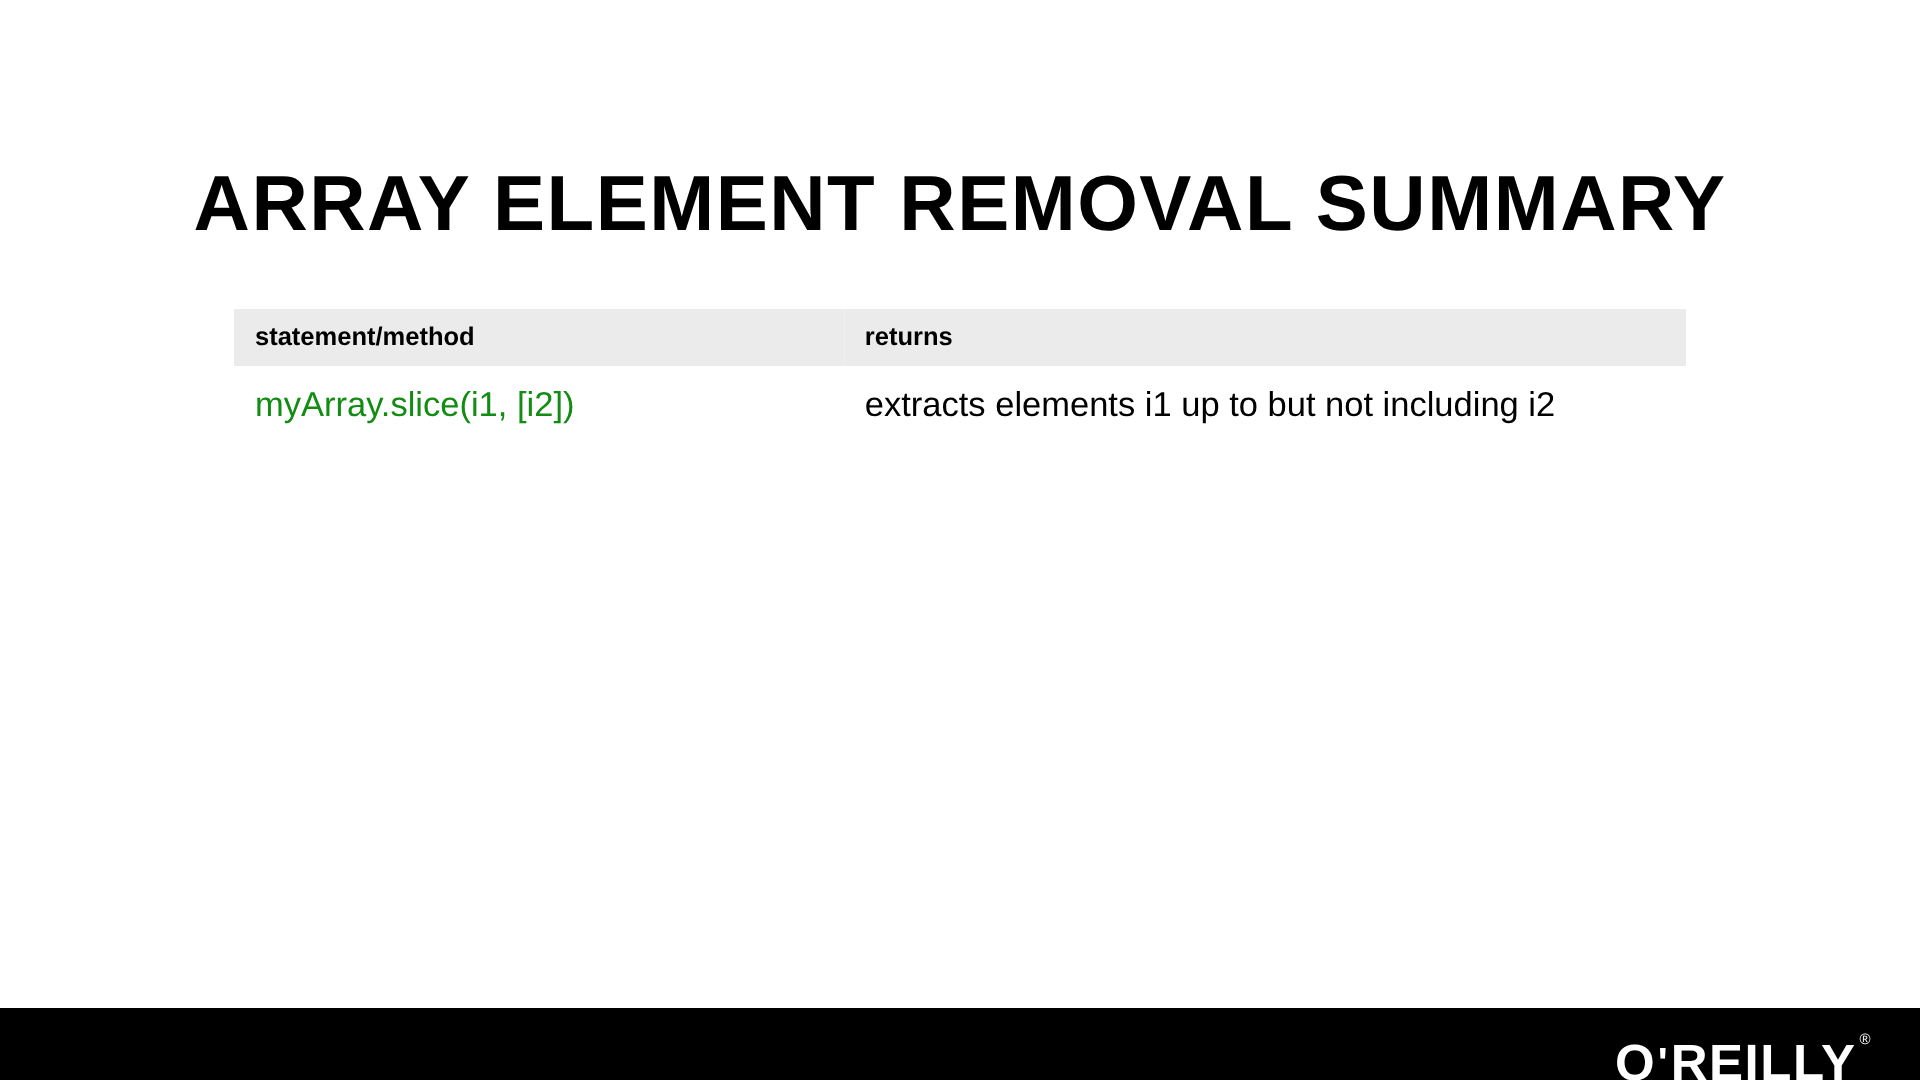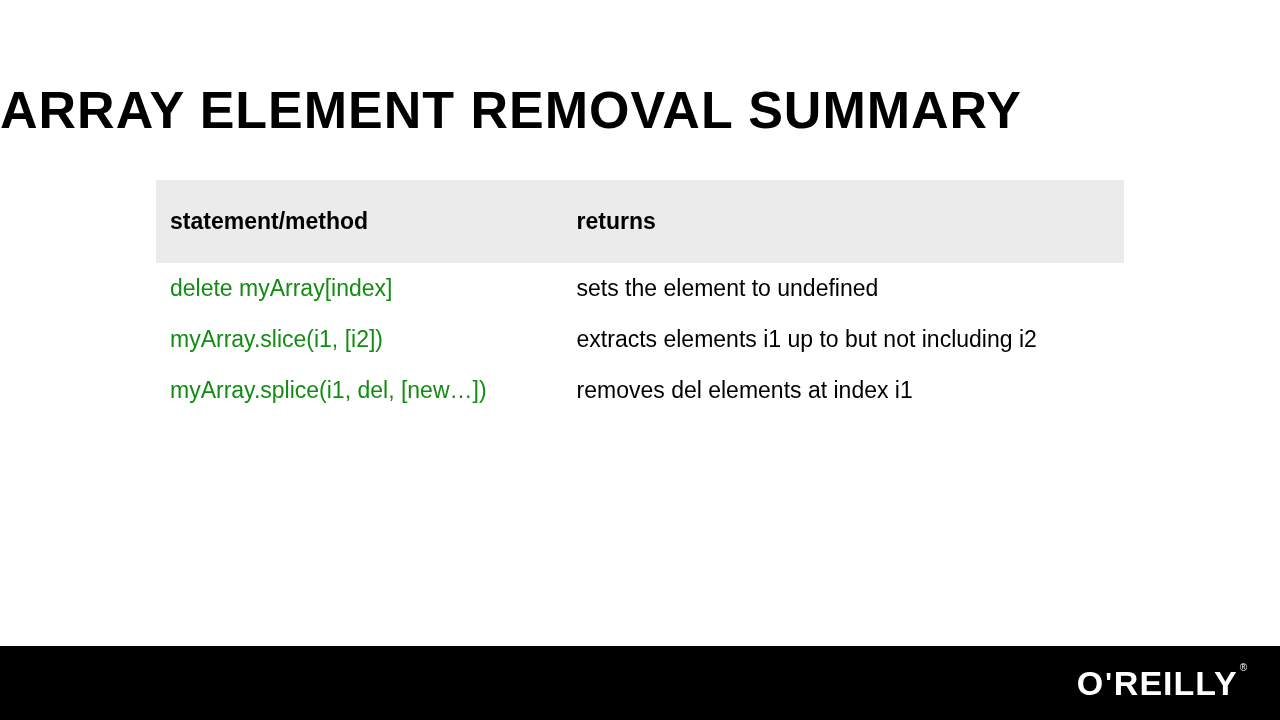--- a/index.html
+++ b/index.html
@@ -17,39 +17,41 @@
     }
     .slide {
       width: 100%;
       height: 100%;
       position: relative;
     }
     .title {
       font-size: 52px;
       font-weight: 900;
       letter-spacing: 1px;
+      text-align: center;
       padding-top: 80px;
       padding-bottom: 40px;
       color: #000;
+      margin-top: 26px;
     }
     .table-wrap {
       margin: 0 auto;
       width: 968px;
     }
     table {
       width: 100%;
       border-collapse: separate;
       border-spacing: 0;
     }
     thead th {
       background: #ebebeb;
-      font-size: 23px;
+      font-size: 17px;
       font-weight: bold;
       text-align: left;
-      padding: 28px 14px;
+      padding: 9px 14px;
       color: #000;
     }
     thead th:first-child {
       width: 42%;
     }
     tbody td {
       font-size: 23px;
       padding: 12px 14px;
       vertical-align: top;
     }
@@ -109,30 +111,22 @@
   <div class="table-wrap">
     <table>
       <thead>
         <tr>
           <th>statement/method</th>
           <th>returns</th>
         </tr>
       </thead>
       <tbody>
         <tr>
-          <td class="method">delete myArray[index]</td>
-          <td class="action">sets the element to undefined</td>
-        </tr>
-        <tr>
           <td class="method">myArray.slice(i1, [i2])</td>
           <td class="action">extracts elements i1 up to but not including i2</td>
-        </tr>
-        <tr>
-          <td class="method">myArray.splice(i1, del, [new…])</td>
-          <td class="action">removes del elements at index i1</td>
         </tr>
       </tbody>
     </table>
   </div>
 
   <div class="footer-bar">
     <div class="oreilly-logo">
       <span class="o-letter">O</span>
         <span class="apos">'</span>
         <span>REILLY</span>

